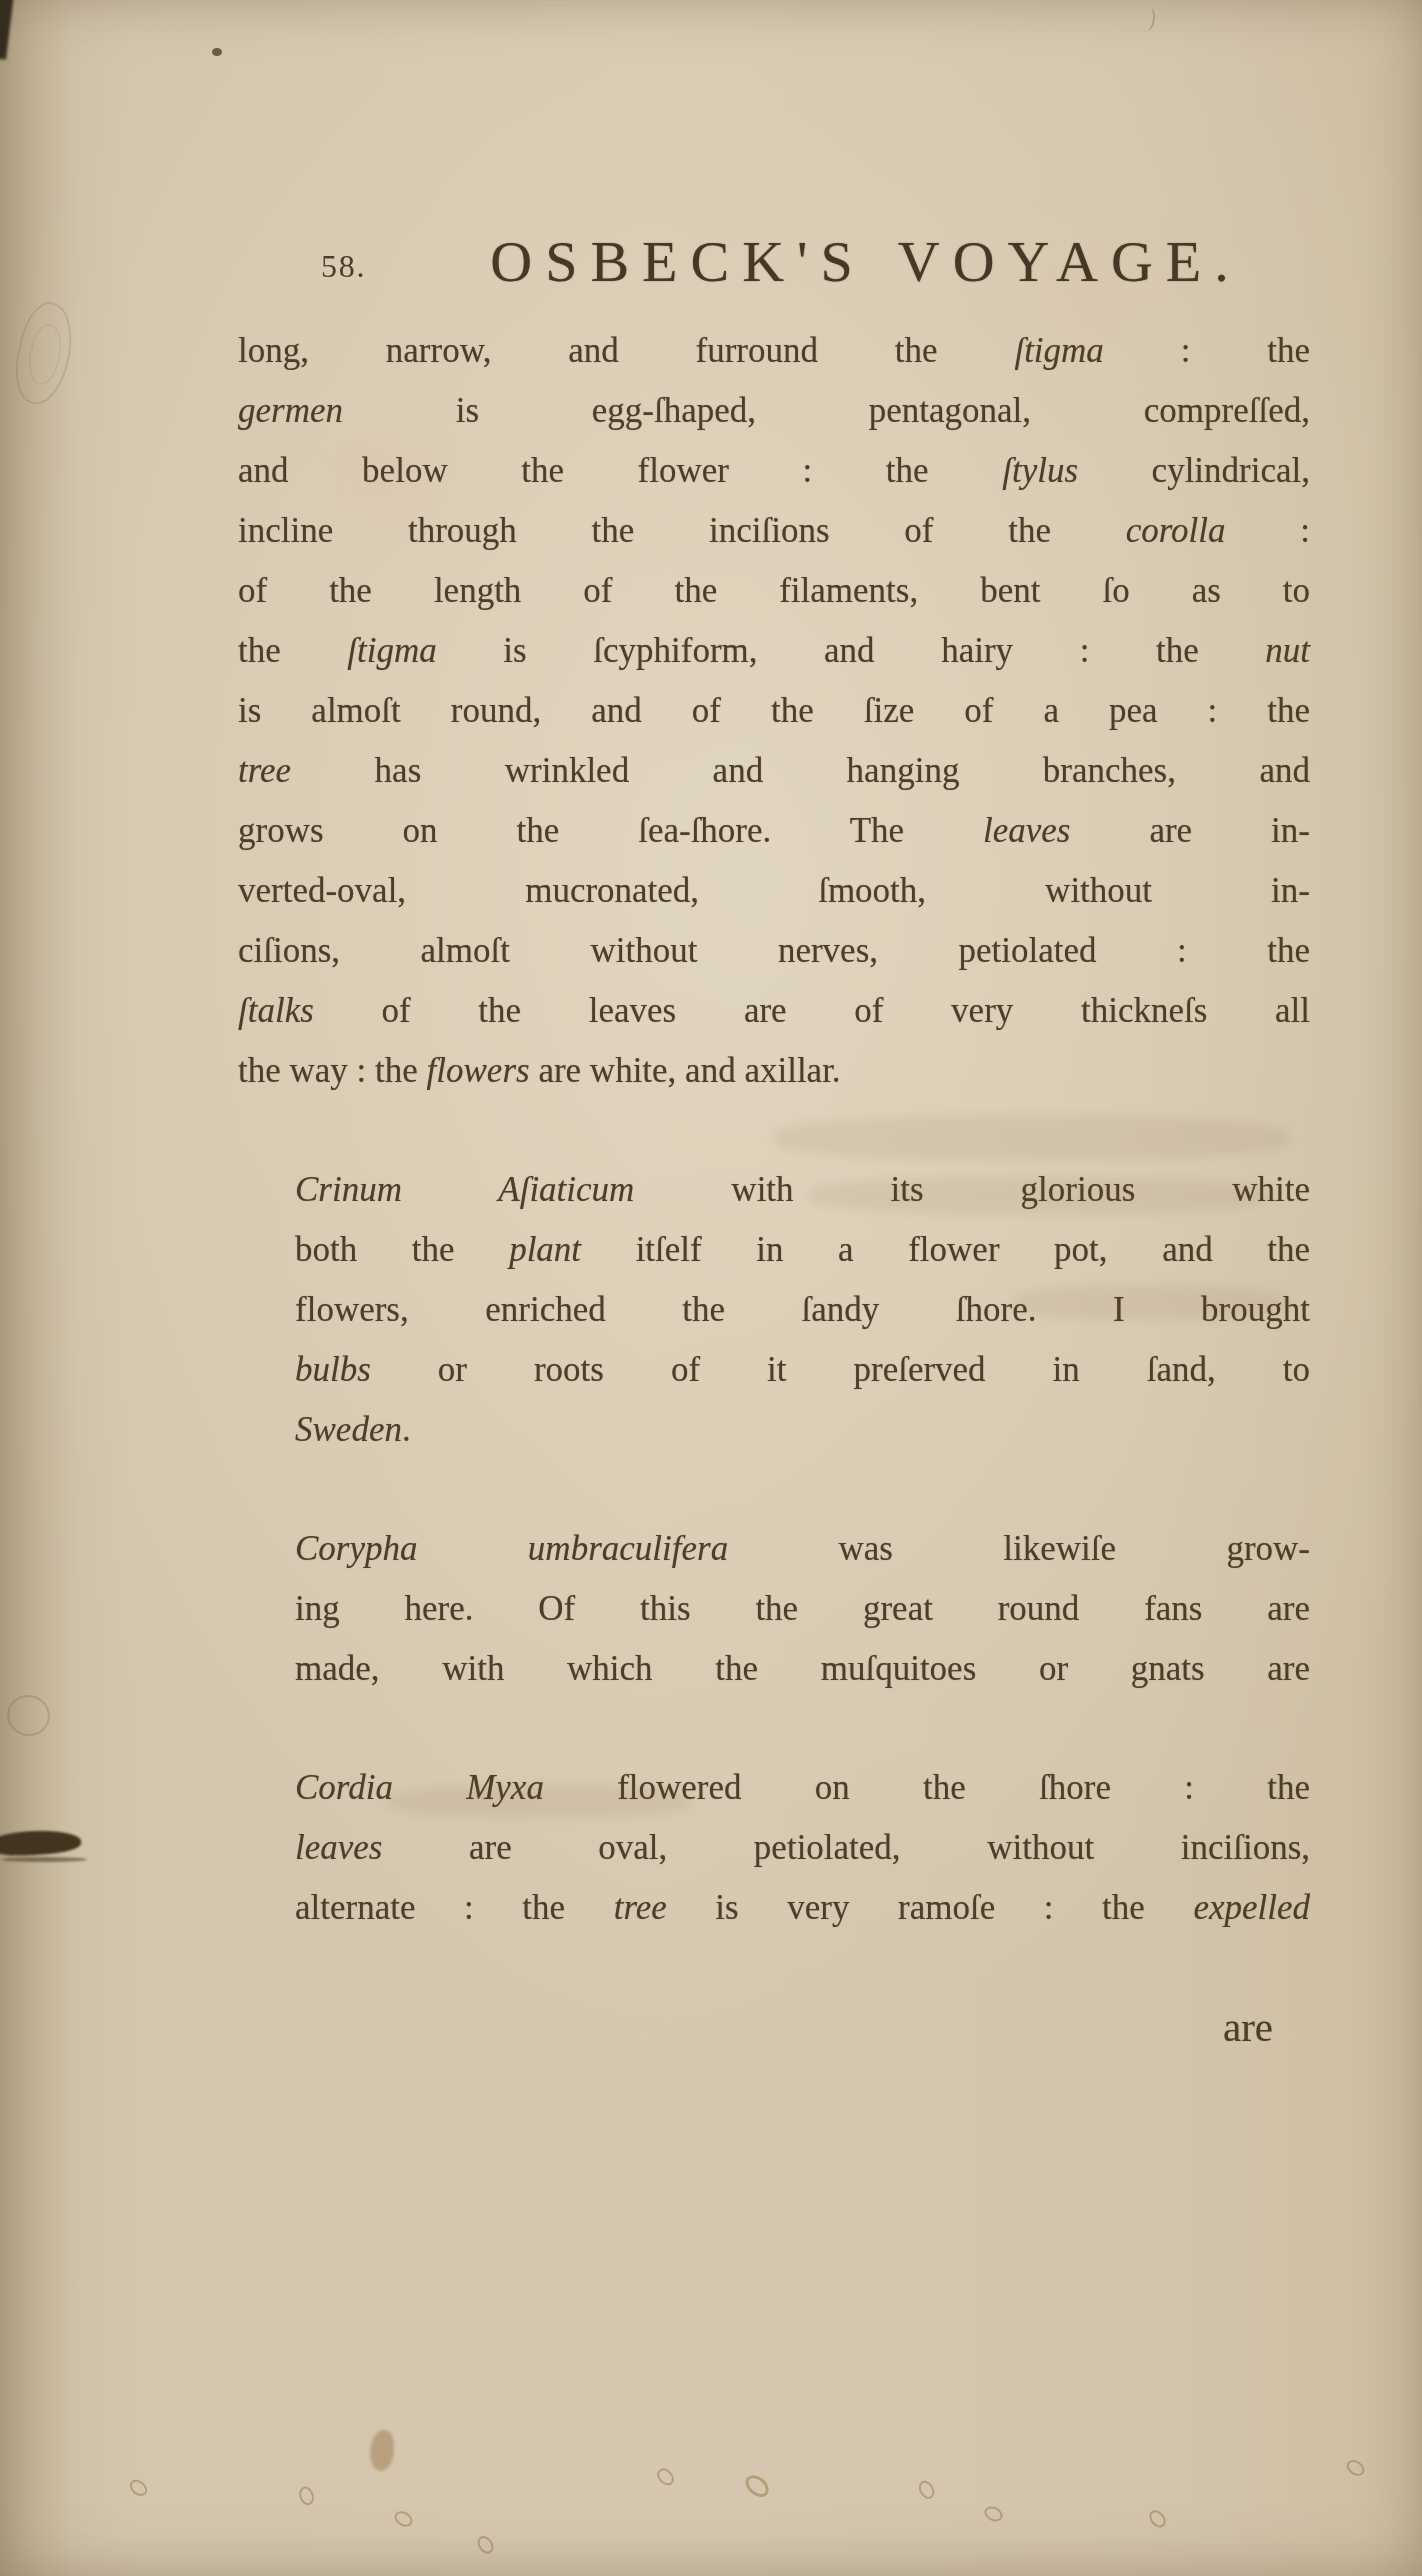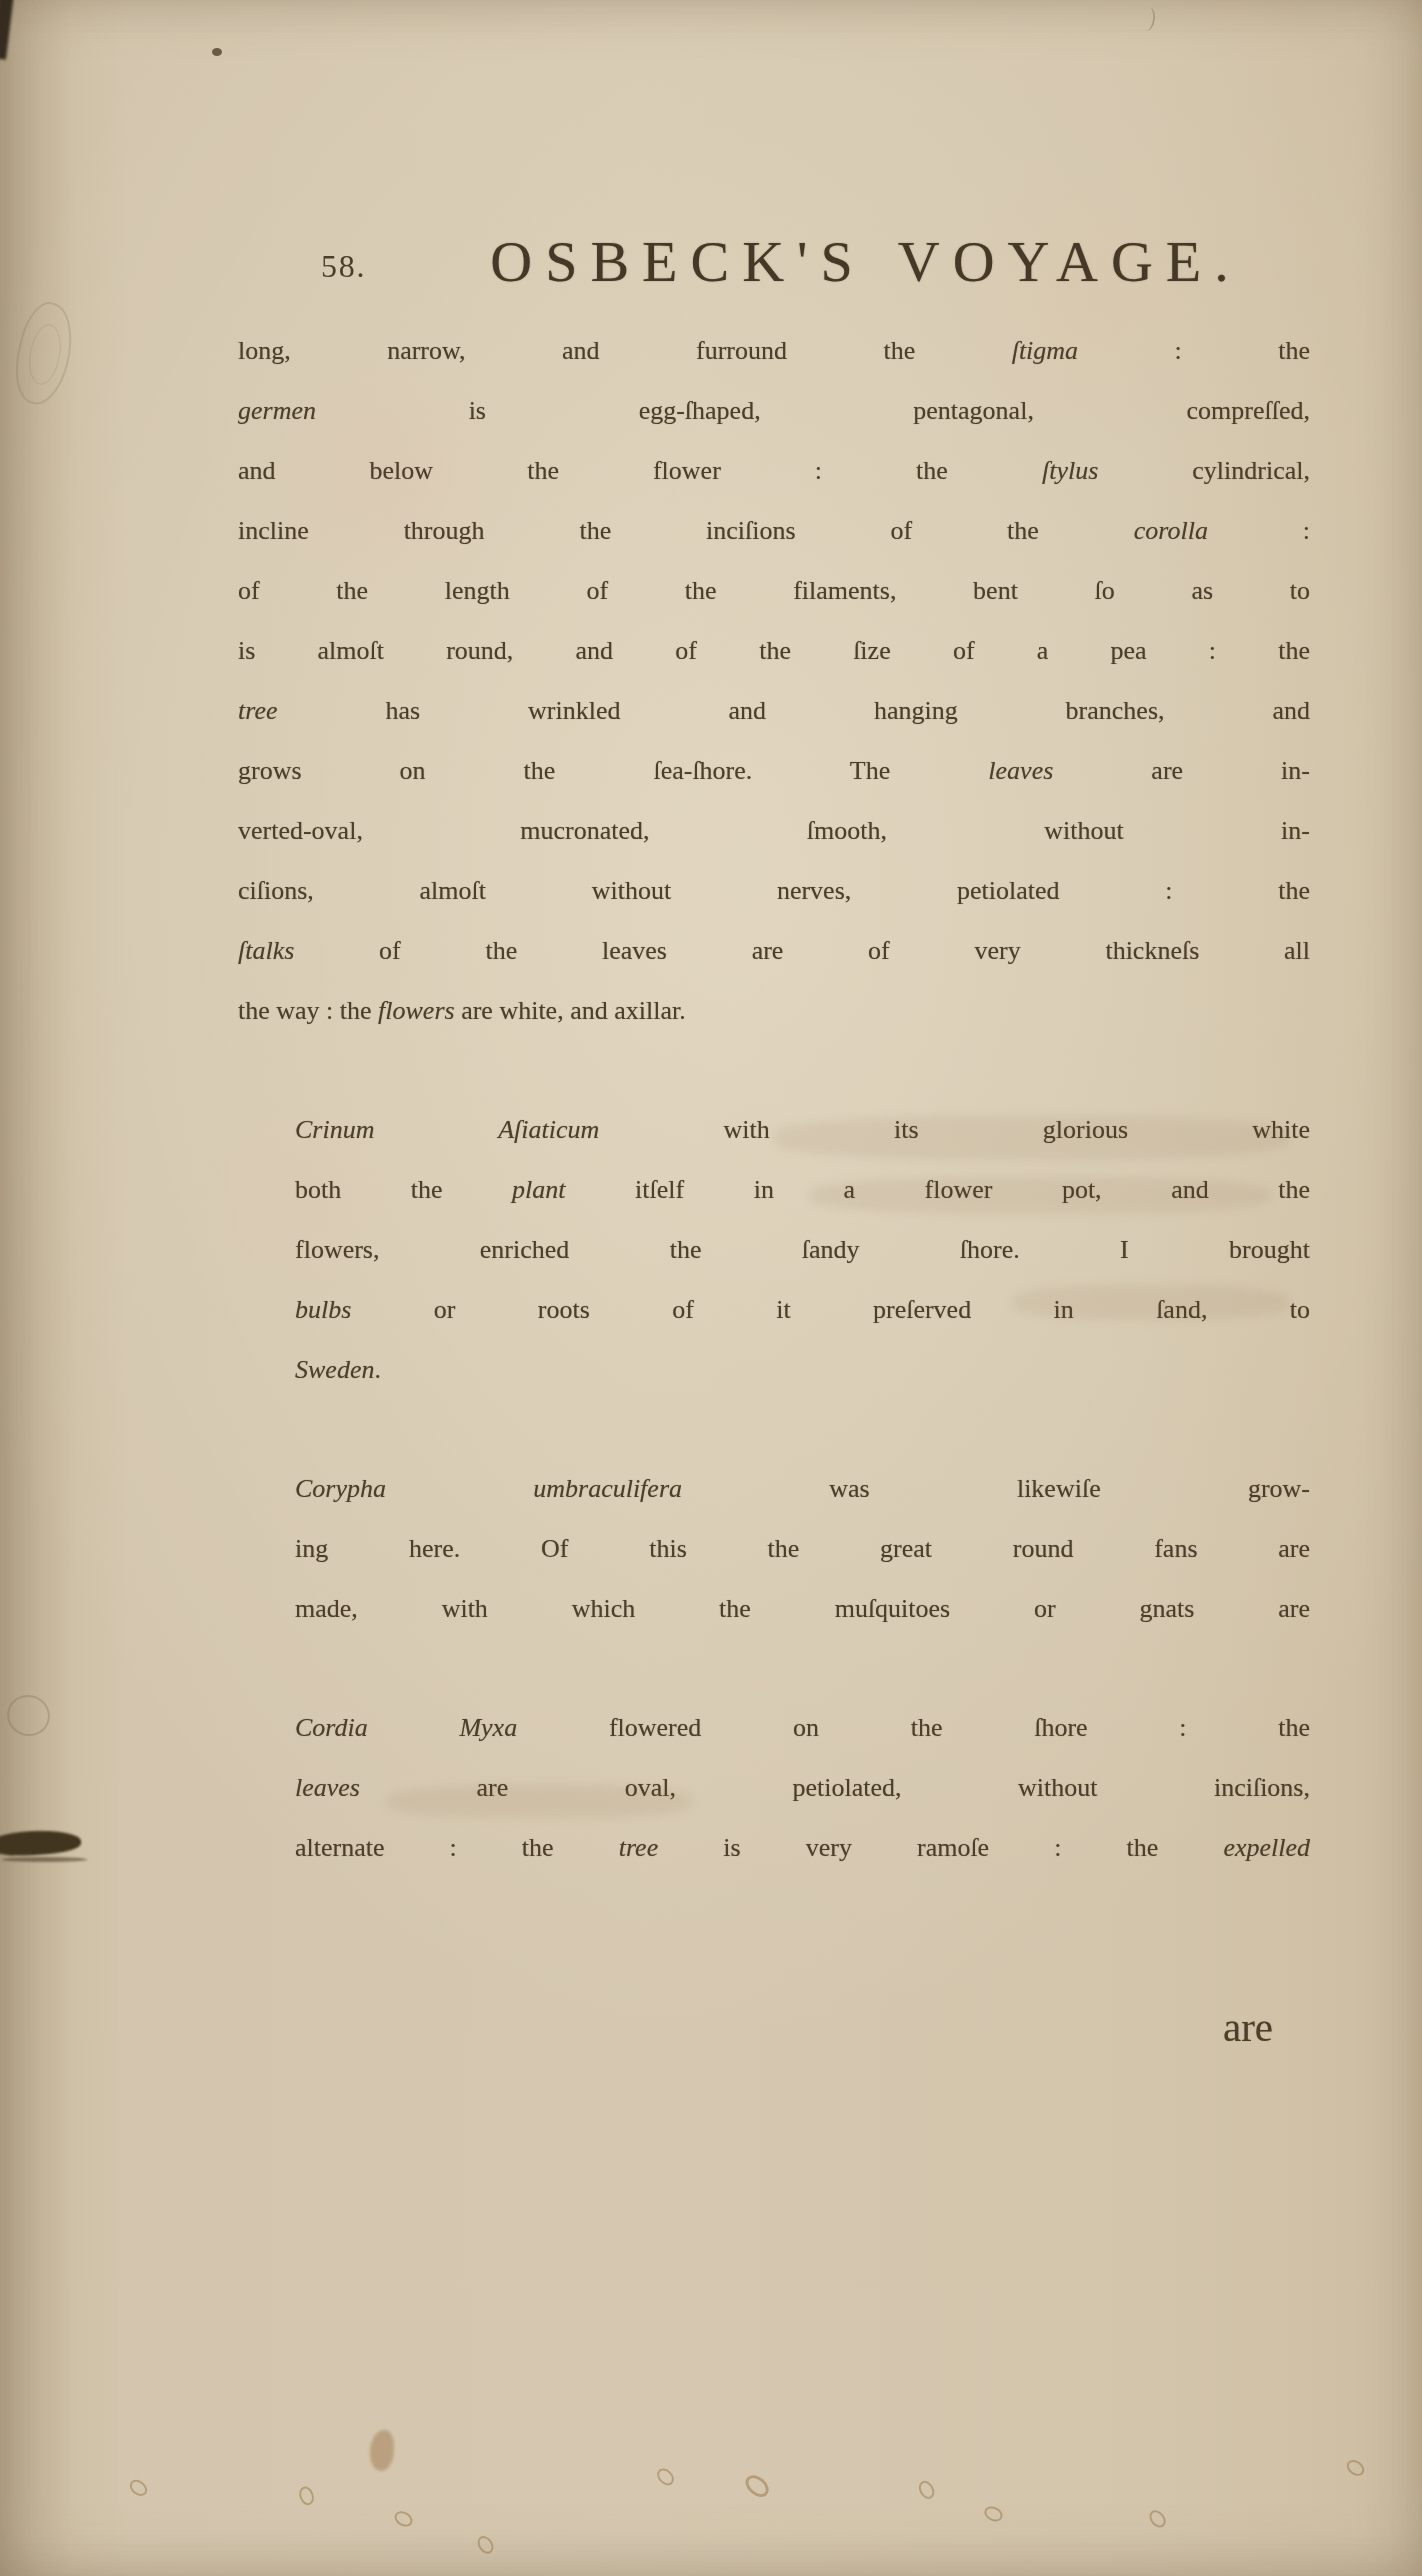--- a/index.html
+++ b/index.html
@@ -32,21 +32,21 @@
   #running-title{
     position:absolute;left:184px;right:0;top:0;
     text-align:center;
     font-size:58px;letter-spacing:13px;word-spacing:5.5px;
     color:var(--ink-header,#453827);
     text-shadow:0 0 1.4px rgba(69,56,39,.5);
   }
   
   #text-block{
     position:absolute;left:238px;top:321px;width:1072px;
-    font-size:26px;line-height:60px;
+    font-size:35px;line-height:60px;
     text-shadow:0 0 1.1px rgba(76,62,42,.45);
   }
   .paragraph{margin:0;}
   .paragraph + .paragraph{margin-top:59px;}
   .paragraph.indent{text-indent:57px;}
   .line{white-space:nowrap;}
   .line.j{
     white-space:normal;
     text-align:justify;
     text-align-last:justify;
@@ -127,20 +127,21 @@
     <span id="running-title">OSBECK'S VOYAGE.</span>
   </div>
 
   <div id="text-block">
       <div class="paragraph">
         <div class="line j"><span>long, narrow, and furround the </span><span class="it">ſtigma</span><span> : the</span></div>
         <div class="line j"><span class="it">germen</span><span> is egg-ſhaped, pentagonal, compreſſed,</span></div>
         <div class="line j"><span>and below the flower : the </span><span class="it">ſtylus</span><span> cylindrical,</span></div>
         <div class="line j"><span>incline through the inciſions of the </span><span class="it">corolla</span><span> :</span></div>
         <div class="line j"><span>of the length of the filaments, bent ſo as to</span></div>
+        <div class="line j"><span>the </span><span class="it">ſtigma</span><span> is ſcyphiform, and hairy : the </span><span class="it">nut</span></div>
         <div class="line j"><span>is almoſt round, and of the ſize of a pea : the</span></div>
         <div class="line j"><span class="it">tree</span><span> has wrinkled and hanging branches, and</span></div>
         <div class="line j"><span>grows on the ſea-ſhore. The </span><span class="it">leaves</span><span> are in-</span></div>
         <div class="line j"><span>verted-oval, mucronated, ſmooth, without in-</span></div>
         <div class="line j"><span>ciſions, almoſt without nerves, petiolated : the</span></div>
         <div class="line j"><span class="it">ſtalks</span><span> of the leaves are of very thickneſs all</span></div>
         <div class="line"><span>the way : the </span><span class="it">flowers</span><span> are white, and axillar.</span></div>
       </div>
       <div class="paragraph indent">
         <div class="line j"><span class="it">Crinum Aſiaticum</span><span> with its glorious white</span></div>

